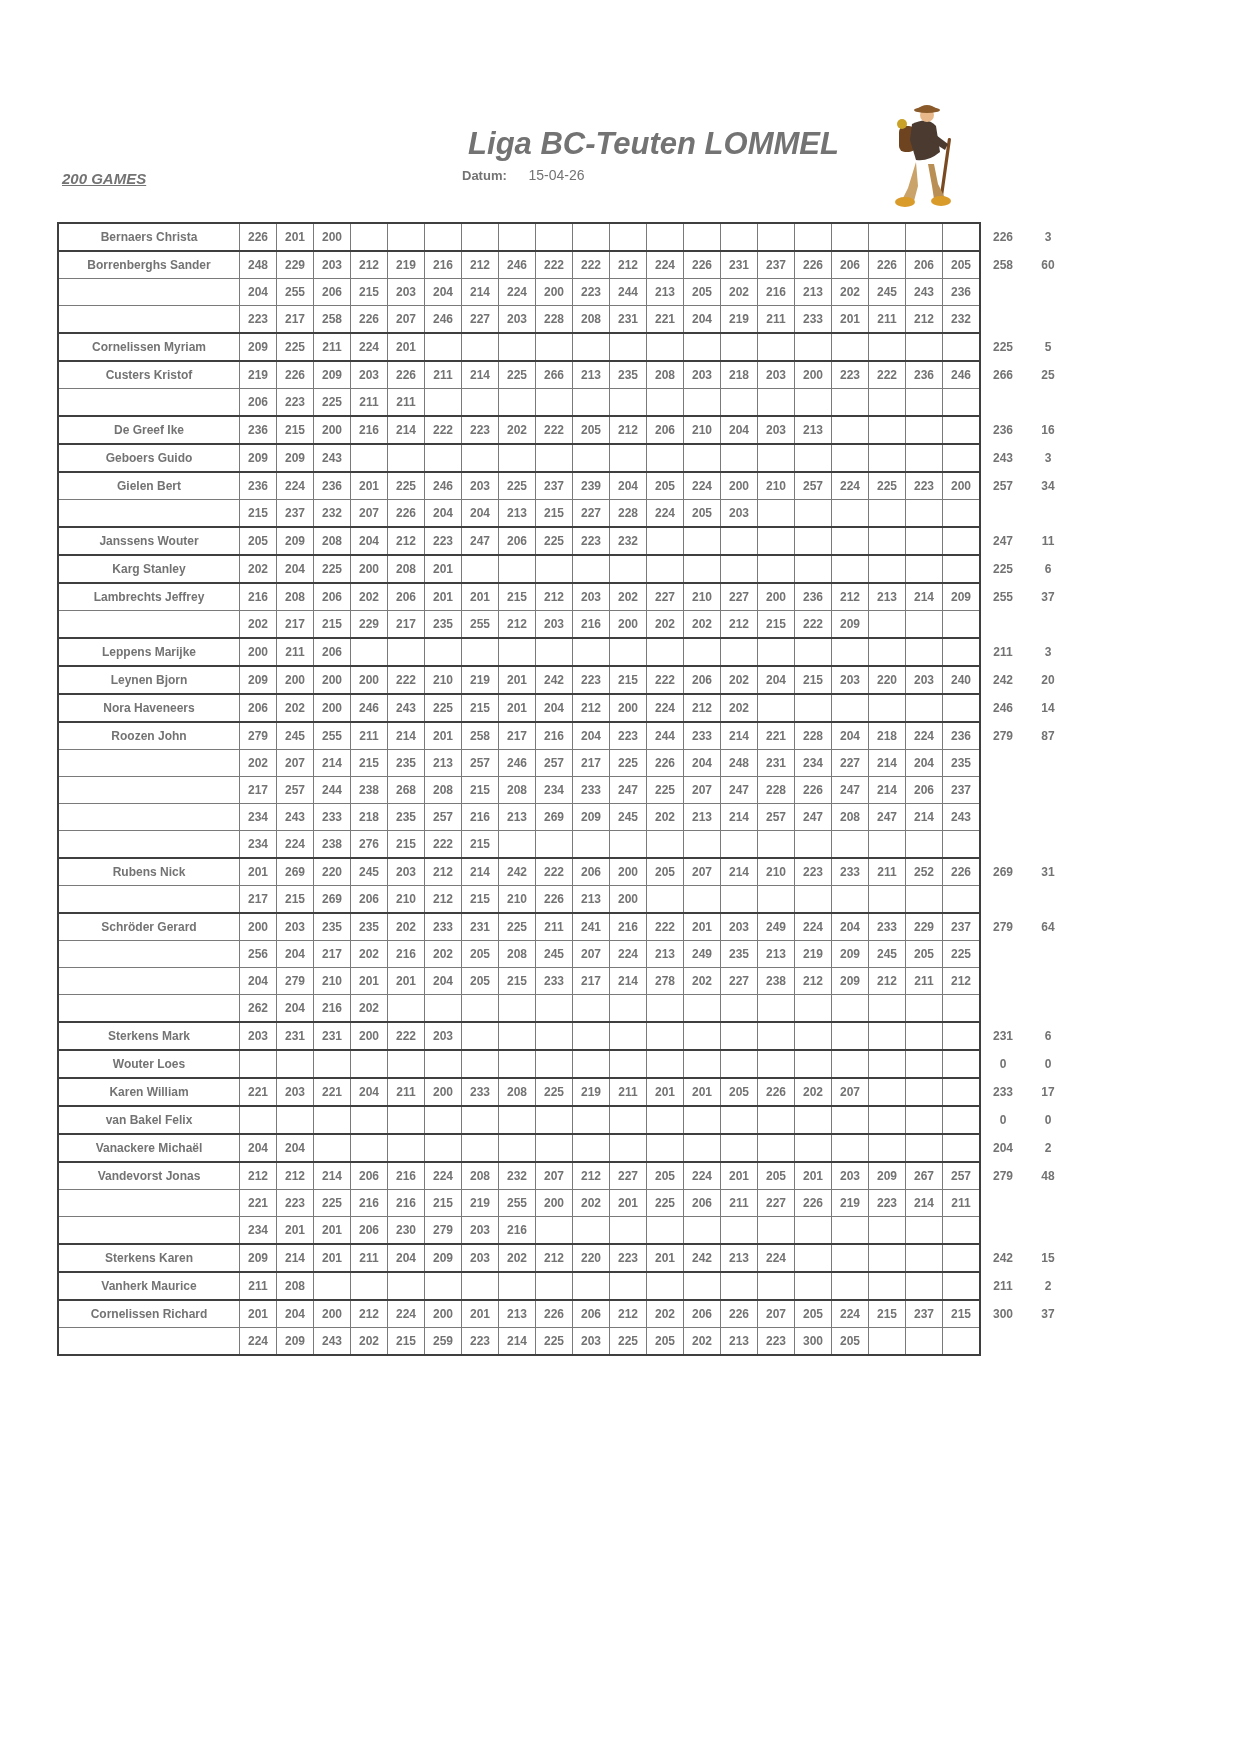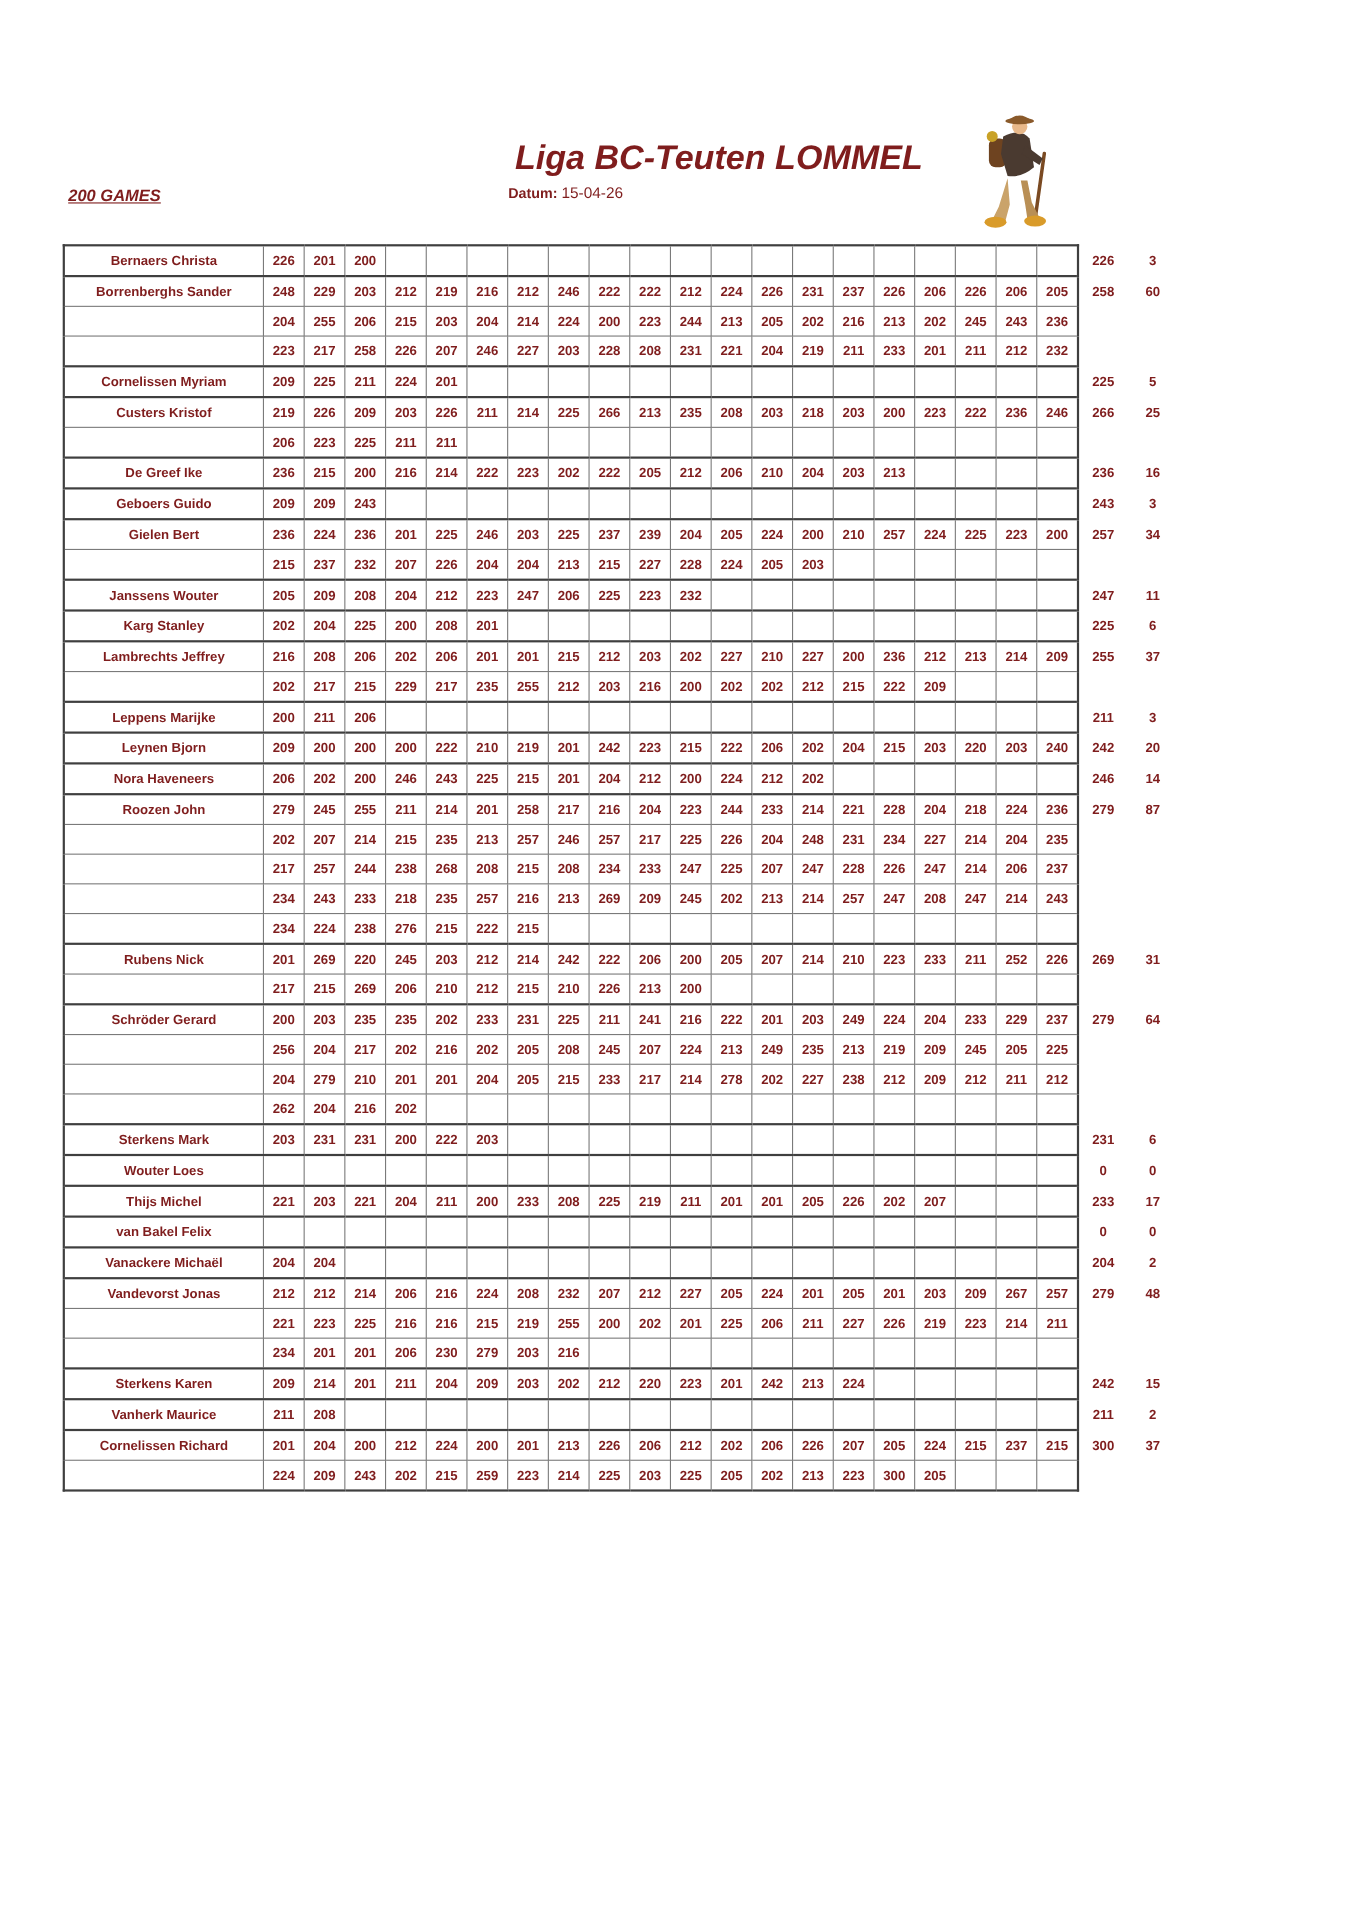--- a/index.html
+++ b/index.html
@@ -2,40 +2,40 @@
 <html><head>
 <meta charset="utf-8">
 <style>
   html,body{margin:0;padding:0;background:#ffffff;}
   .page{
     position:relative;
     width:1241px;
     height:1755px;
     background:#ffffff;
     font-family:"Liberation Sans", sans-serif;
-    color:#7f1d1d;
+    color:#737373;
     overflow:hidden;
   }
   .title{
     position:absolute;
     top:126px; left:0; right:0;
     text-align:center;
     padding-left:66px;               
     font-size:31px;
     font-weight:bold;
     font-style:italic;
     letter-spacing:0px;
   }
   .datum-row{
     position:absolute;
     top:167px; left:462px;
     font-size:13px;
   }
   .datum-row .lbl{ font-weight:bold; }
-  .datum-row .val{ margin-left:0; font-size:14px; }
+  .datum-row .val{ margin-left:18px; font-size:14px; }
   .section-heading{
     position:absolute;
     top:170px; left:62px;
     font-size:15px;
     font-weight:bold;
     font-style:italic;
     text-decoration:underline;
   }
   .figure{
     position:absolute;
@@ -892,21 +892,21 @@
           <td class="score"></td>
           <td class="score"></td>
           <td class="score"></td>
           <td class="score"></td>
           <td class="score"></td>
           <td class="score"></td>
           <td class="sum best">0</td>
           <td class="sum games">0</td>
         </tr>
         <tr class="group-start">
-          <td class="name">Thijs Michel</td>
+          <td class="name">Karen William</td>
           <td class="score">221</td>
           <td class="score">203</td>
           <td class="score">221</td>
           <td class="score">204</td>
           <td class="score">211</td>
           <td class="score">200</td>
           <td class="score">233</td>
           <td class="score">208</td>
           <td class="score">225</td>
           <td class="score">219</td>

